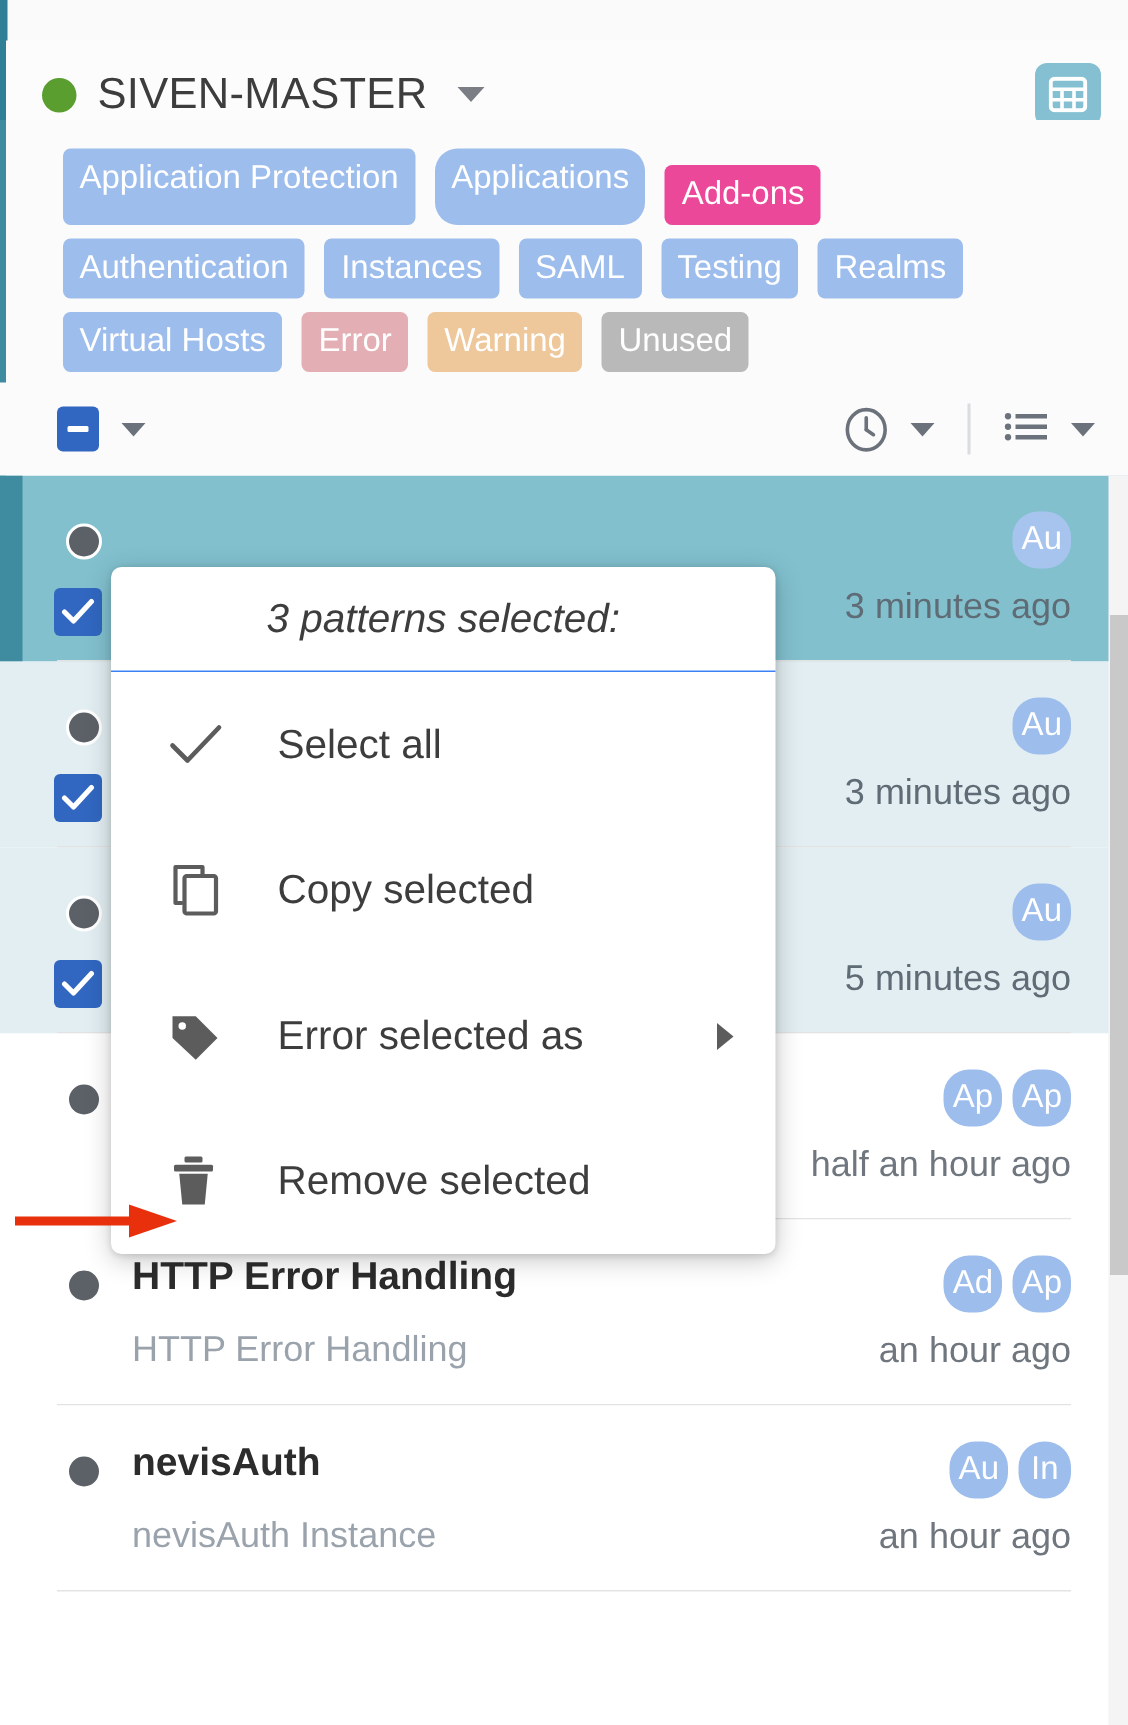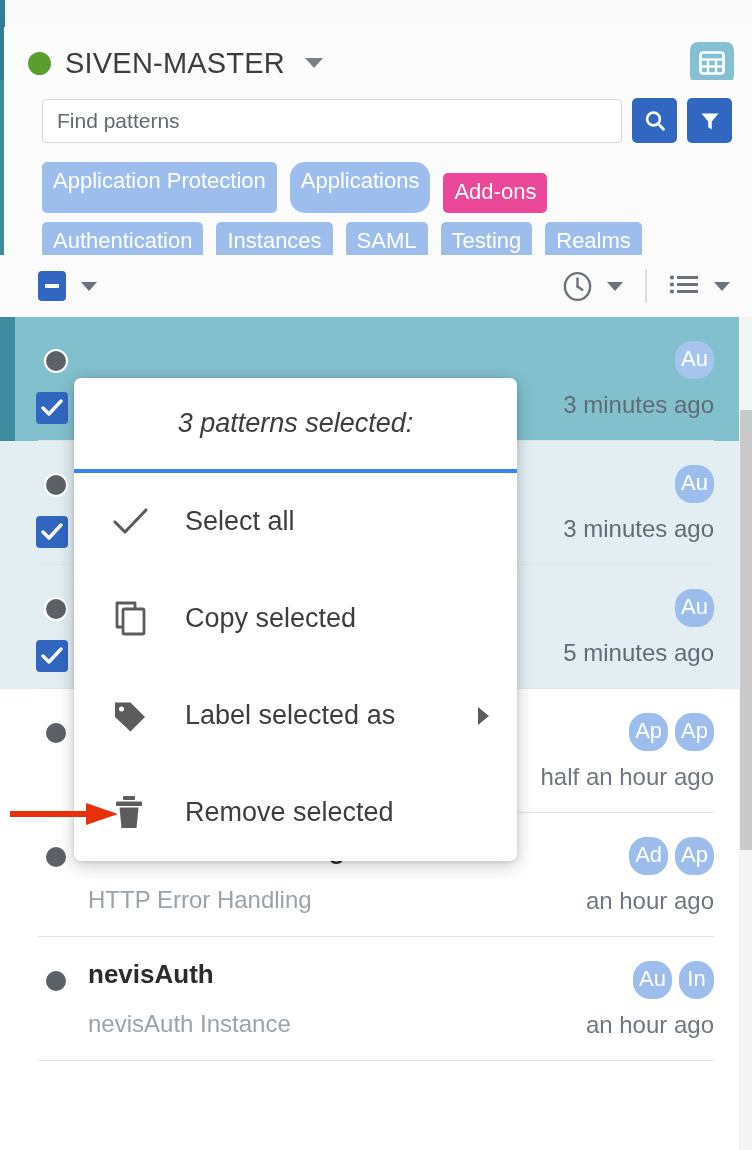--- a/index.html
+++ b/index.html
@@ -208,24 +208,24 @@
   .menu {
     position: absolute; left: 74px; top: 378px;
     width: 443px;
     background: #ffffff;
     border-radius: 7px;
     box-shadow: 0 4px 18px rgba(0,0,0,0.22), 0 1px 4px rgba(0,0,0,0.12);
     padding: 0;
     z-index: 50;
   }
   .menu-header {
-    height: 95px;
+    height: 70px;
     display: flex; align-items: center; justify-content: center;
     font-size: 27px; font-style: italic; color: #3d3d3d;
-    border-bottom: 4px solid #3b82f6;
+    border-bottom: 1px solid #3b82f6;
     text-align: center;
   }
   .menu-item {
     height: 97px;
     display: flex; align-items: center;
     padding: 0 24px 0 38px;
     cursor: pointer;
     position: relative;
   }
   .menu-icon {
@@ -271,34 +271,20 @@
         <line x1="1.5" y1="8.5" x2="24.5" y2="8.5" stroke="#ffffff" stroke-width="2.4"></line>
         <line x1="1.5" y1="15.5" x2="24.5" y2="15.5" stroke="#ffffff" stroke-width="2.4"></line>
         <line x1="9" y1="8.5" x2="9" y2="22.5" stroke="#ffffff" stroke-width="2.4"></line>
         <line x1="17" y1="8.5" x2="17" y2="22.5" stroke="#ffffff" stroke-width="2.4"></line>
       </svg>
     </div>
   </div>
 
   <div class="panel">
 
-    <div class="search-row">
-      <input class="search-input" type="text" placeholder="Find patterns" style="">
-      <div class="blue-btn">
-        <svg width="24" height="24" viewBox="0 0 24 24">
-          <circle cx="10.5" cy="10" r="6.4" fill="none" stroke="#ffffff" stroke-width="2.6"></circle>
-          <line x1="15.2" y1="14.8" x2="20.5" y2="20.2" stroke="#ffffff" stroke-width="2.8" stroke-linecap="round"></line>
-        </svg>
-      </div>
-      <div class="blue-btn">
-        <svg width="24" height="24" viewBox="0 0 24 24">
-          <path d="M3.5 4.5 H20.5 L13.8 12.6 V20.5 L10.2 18.2 V12.6 Z" fill="#ffffff"></path>
-        </svg>
-      </div>
-    </div>
 
     <div class="chips">
         <div class="chip" style="background: rgb(157, 189, 236);">Application Protection</div>
         <div class="chip" style="background: rgb(157, 189, 236); border-radius: 15px;">Applications</div>
         <div class="chip" style="background: #ec4899; margin-top: 11px;">Add-ons</div>
         <div class="chip" style="background: rgb(157, 189, 236);">Authentication</div>
         <div class="chip" style="background: rgb(157, 189, 236);">Instances</div>
         <div class="chip" style="background: rgb(157, 189, 236);">SAML</div>
         <div class="chip" style="background: rgb(157, 189, 236);">Testing</div>
         <div class="chip" style="background: rgb(157, 189, 236);">Realms</div>
@@ -446,21 +432,21 @@
       <span class="menu-label">Copy selected</span>
     </div>
 
     <div class="menu-item">
       <span class="menu-icon">
         <svg width="38" height="36" viewBox="0 0 38 36">
           <path d="M3 4.5 L3 19 L18.5 33.5 L33 19 L18.5 4.5 Z" fill="#5c5c5c"></path>
           <circle cx="9.5" cy="11" r="2.5" fill="#ffffff"></circle>
         </svg>
       </span>
-      <span class="menu-label">Label selected as</span>
+      <span class="menu-label">Error selected as</span>
       <span class="menu-arrow"></span>
     </div>
 
     <div class="menu-item">
       <span class="menu-icon">
         <svg width="34" height="38" viewBox="0 0 34 38">
           <rect x="11" y="2" width="12" height="4" rx="1" fill="#5c5c5c"></rect>
           <rect x="4" y="7.5" width="26" height="4.5" rx="1" fill="#5c5c5c"></rect>
           <path d="M7.5 13.5 H26.5 L24.5 34 H9.5 Z" fill="#5c5c5c"></path>
         </svg>

